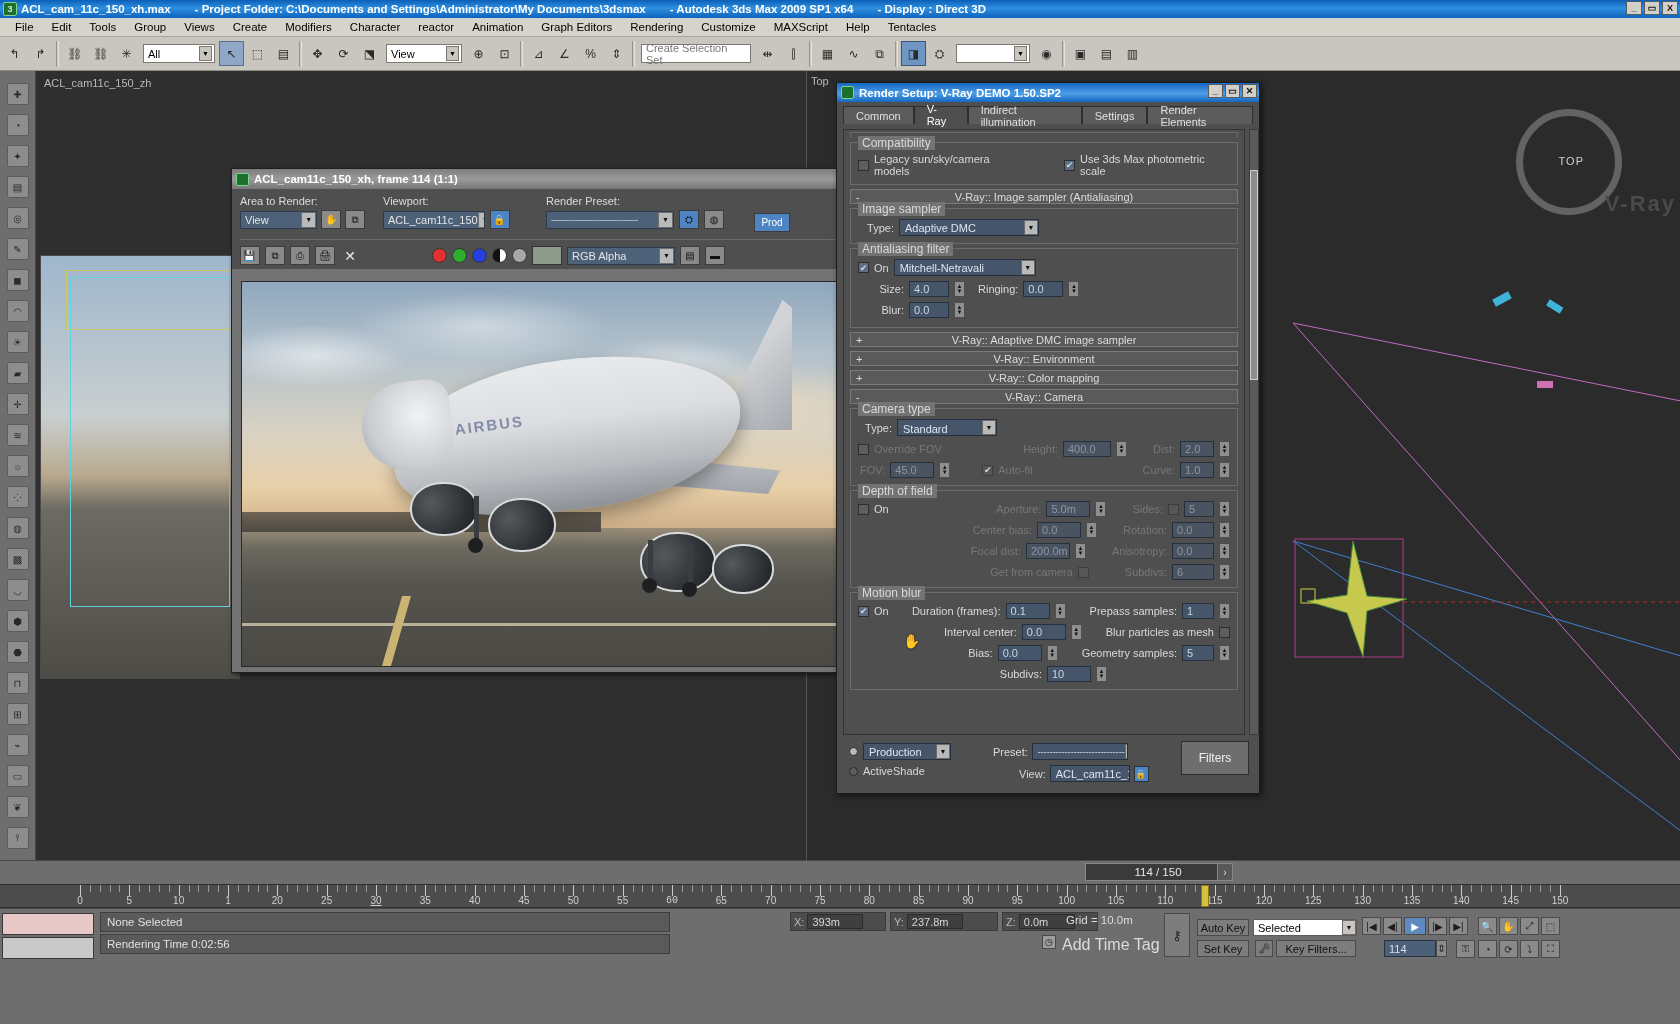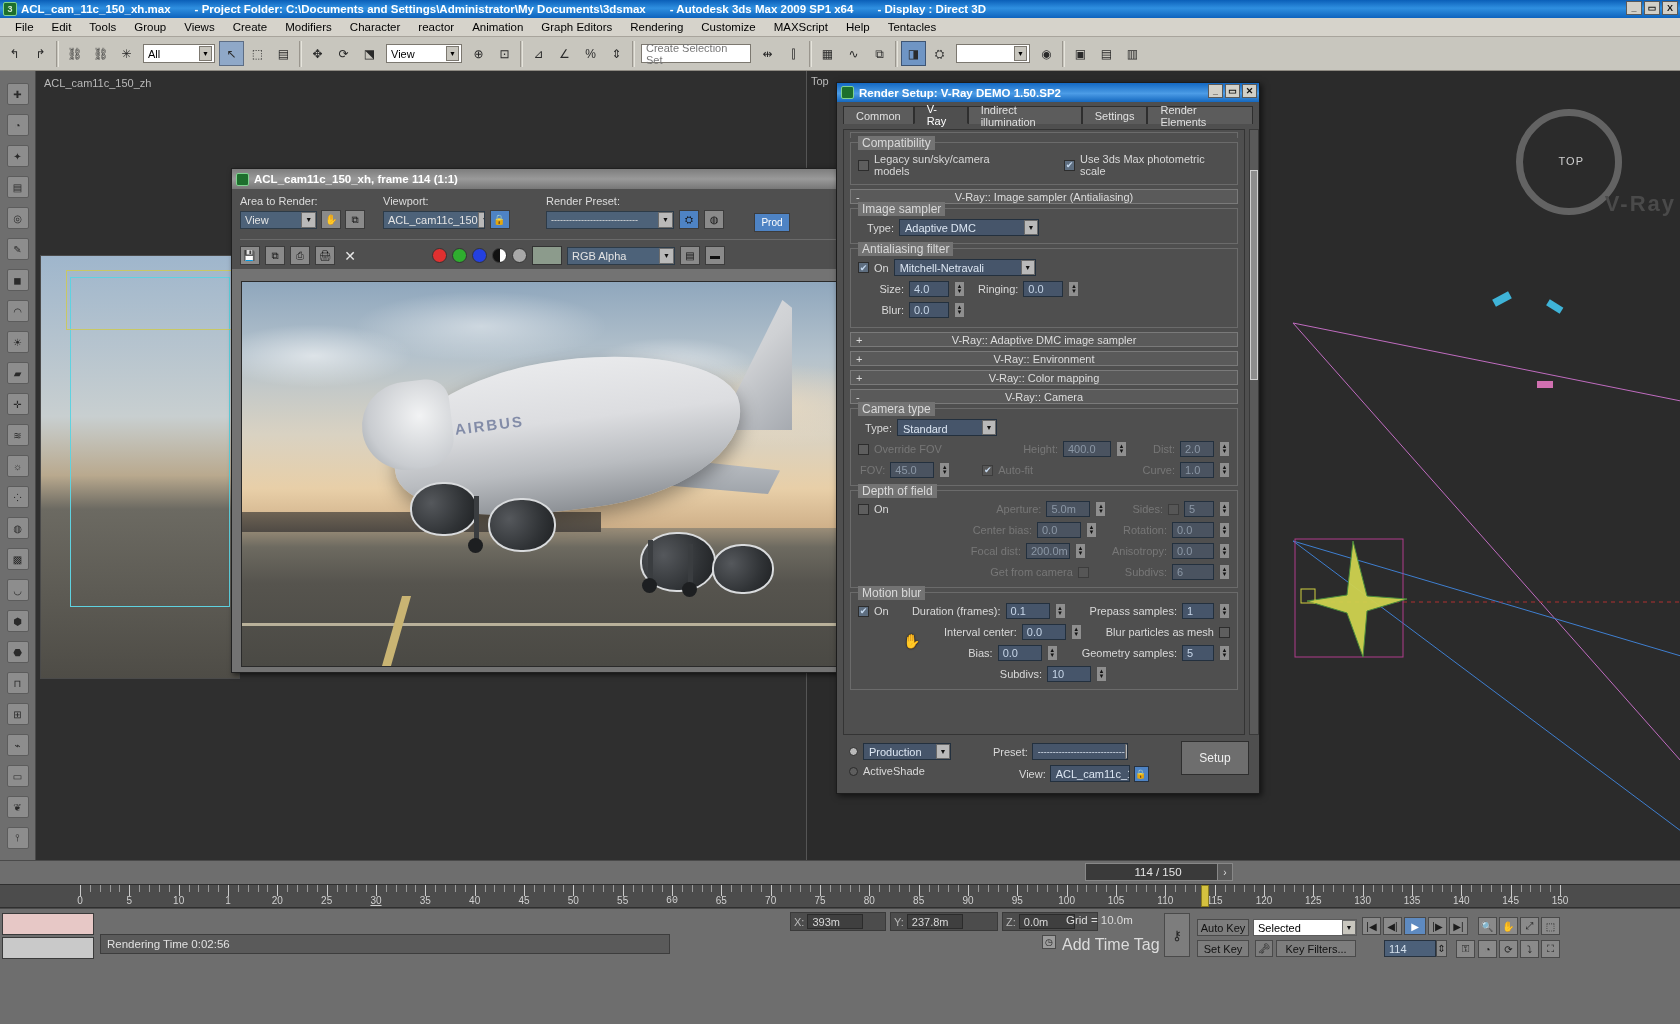--- a/index.html
+++ b/index.html
@@ -899,21 +899,21 @@
       </div>
     </div>
     <div style="position:absolute;left:176px;top:28px;display:flex;align-items:center;gap:4px;">
       <span class="lbl">View:</span>
       <div class="drop" style="width:80px;">
         <span>ACL_cam11c_1</span>
 
       </div>
       <div style="width:15px;height:16px;background:#4e83c4;border:1px solid #27323f;display:flex;align-items:center;justify-content:center;font-size:9px;color:#fff;">🔒</div>
     </div>
-    <div id="renderbtn">Setup</div>
+    <div id="renderbtn">Filters</div>
   </div>
 </div>
 
 <div id="cursor-hand">✋</div>
 
 <div id="timebar">
   <div id="timearr-l">‹</div>
   <div id="timefield">114 / 150</div>
   <div id="timearr-r">›</div>
 </div>
@@ -1101,20 +1101,21 @@
     <div class="num" style="left: 1461.33px;">140</div>
     <div class="num" style="left: 1510.67px;">145</div>
     <div class="num" style="left: 1560px;">150</div>
     <div id="playhead" style="left: 1200.8px;"></div>
   </div>
 
 <div id="statusbar">
   <div id="sb-thumb"></div>
   <div id="sb-thumb2"></div>
 
+  <div class="sb-prompt" style="top:3px;width:570px;">None Selected</div>
   <div class="sb-prompt" style="top:25px;width:570px;">Rendering Time  0:02:56</div>
 
   <div class="coordfield" style="left:790px;top:3px;width:96px;">
     <span class="ax">X:</span>
     <span class="vv">393m</span>
   </div>
   <div class="coordfield" style="left:890px;top:3px;width:108px;">
     <span class="ax">Y:</span>
     <span class="vv">237.8m</span>
   </div>

